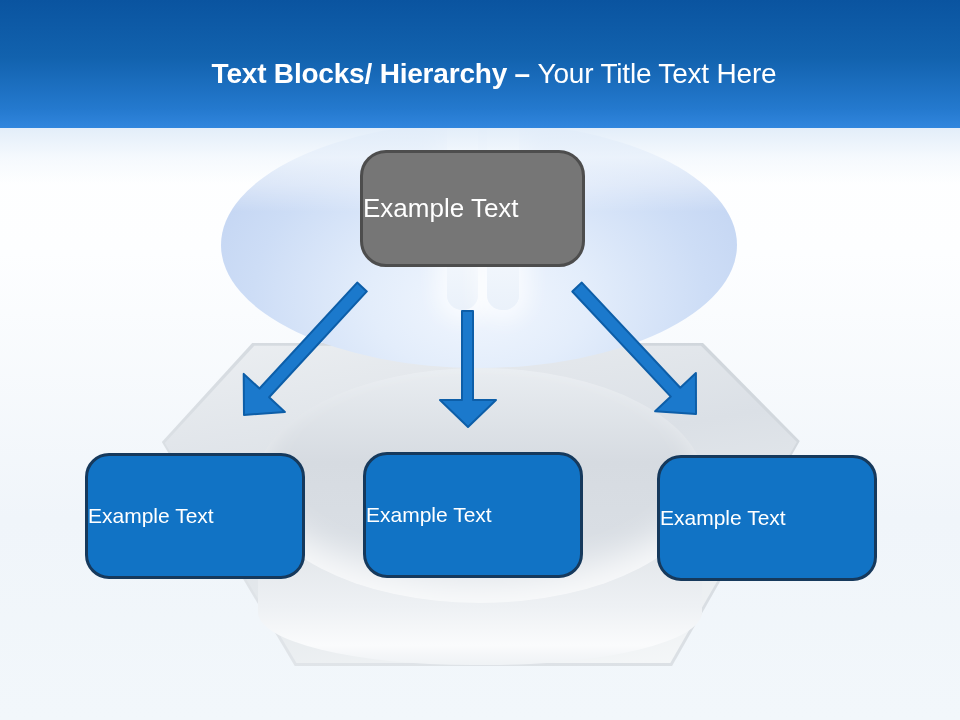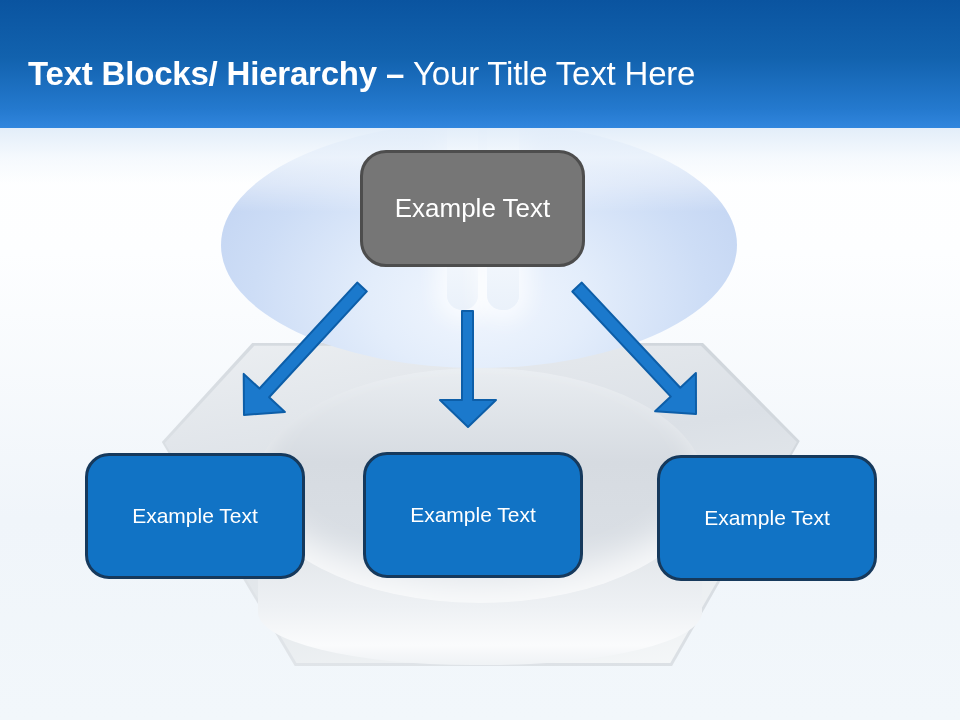--- a/index.html
+++ b/index.html
@@ -44,31 +44,31 @@
   
   .fade{
     position:absolute;left:0;top:128px;width:960px;height:84px;z-index:2;
     background:linear-gradient(180deg,rgba(226,237,249,.97) 0%,rgba(243,248,253,.8) 35%,rgba(255,255,255,.38) 68%,rgba(255,255,255,0) 100%);
   }
   .band{
     position:absolute;left:0;top:0;width:960px;height:128px;z-index:3;
     background:linear-gradient(180deg,var(--header-blue,#0a54a0) 0%,#1262ae 45%,#2479ce 85%,#3186de 100%);
   }
   .title{
-    position:absolute;left:0;top:54px;width:960px;z-index:4;
-    color:#ffffff;font-size:33px;line-height:40px;letter-spacing:-.2px;
+    position:absolute;left:0;top:54px;width:960px;text-align:center;z-index:4;
+    color:#ffffff;font-size:28px;line-height:40px;letter-spacing:-.2px;
     padding-left:28px;box-sizing:border-box;white-space:nowrap;
   }
   .title .b{font-weight:700;}
   .title .r{font-weight:400;}
   
   .arrows{position:absolute;inset:0;z-index:5;}
   .arrows polygon{fill:var(--arrow-blue,#1b79cc);stroke:#0d5ea8;stroke-width:2;stroke-linejoin:round;}
   .node{
-    position:absolute;z-index:6;display:flex;align-items:center;justify-content:center;
+    position:absolute;z-index:6;display:flex;align-items:center;justify-content:flex-start;
     color:#ffffff;box-sizing:border-box;text-align:center;
   }
   .node-top{
     left:360px;top:150px;width:225px;height:117px;border-radius:26px;
     background:var(--gray-box,#767676);border:3px solid #4d4d4d;font-size:26px;
   }
   .node-child{
     width:220px;height:126px;border-radius:24px;
     background:var(--box-blue,#1173c5);border:3px solid var(--box-border,#16395c);font-size:21px;
   }

